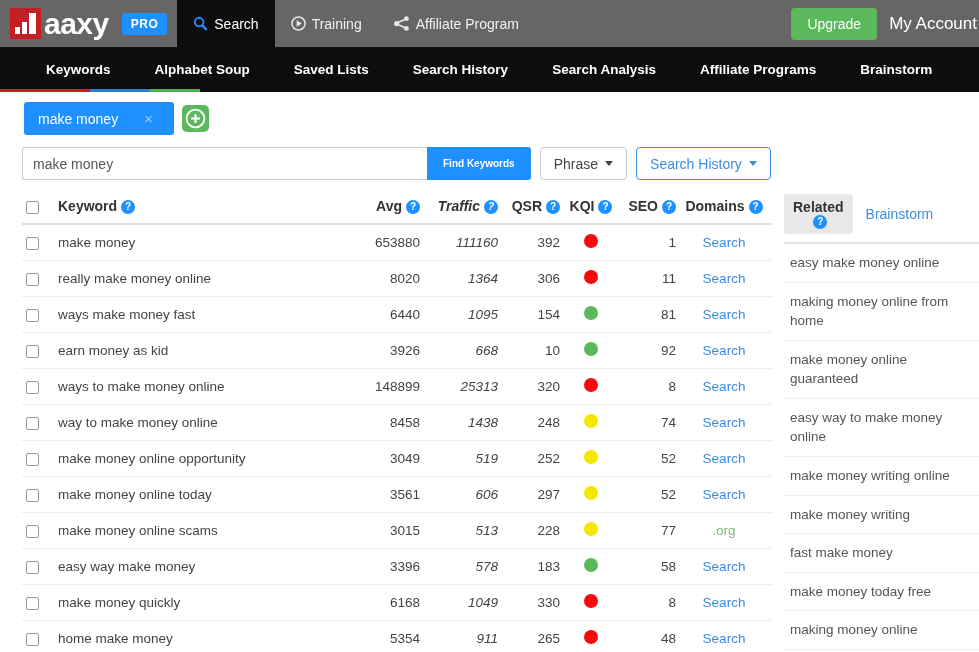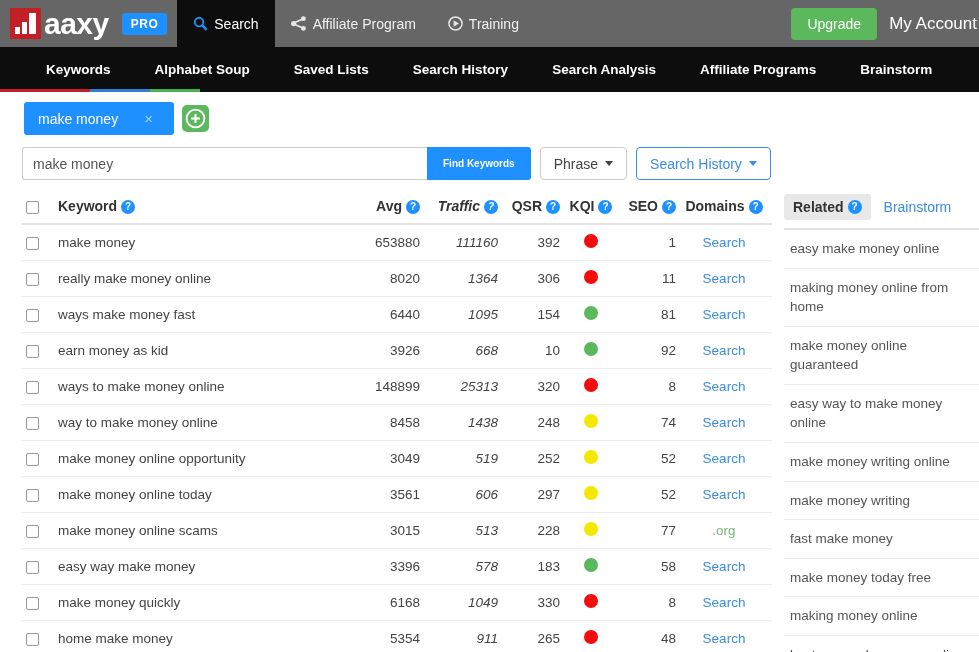--- a/index.html
+++ b/index.html
@@ -183,21 +183,21 @@
   .org { color:#7ab97a; }
 
   
   .rightpanel { width: 197px; flex:none; margin-left: 12px; }
   .rp-tabs { display:flex; align-items:center; gap:4px; padding-bottom: 8px;
              border-bottom:2px solid #e2e2e2; }
   .rp-tab {
     font-size:14px; font-weight:bold; color:#333; padding:5px 9px;
     border-radius:3px; cursor:pointer; display:flex; align-items:center;
   }
-  .rp-tab.active { background:#e8e8e8; }
+  .rp-tab.active { background:#e8e8e8;flex-direction:column; }
   .rp-tab.link { color:#3b8de0; font-weight:normal; }
   .rp-item {
     font-size:13.5px; color:#555; padding: 9px 4px 9px 6px;
     border-bottom:1px solid #ececec; line-height:1.45; cursor:pointer;
   }
 </style>
 </head>
 <body>
 
 <div class="topnav">
@@ -216,38 +216,38 @@
       <span class="ni-ico">
         <svg width="15" height="15" viewBox="0 0 16 16">
             <circle cx="6.5" cy="6.5" r="4.6" fill="none" stroke="#1e90ff" stroke-width="2"></circle>
             <line x1="10" y1="10" x2="14.5" y2="14.8" stroke="#1e90ff" stroke-width="2.4"></line>
           </svg>
       </span>
       <span>Search</span>
     </div>
     <div class="nav-item">
       <span class="ni-ico">
+        <svg width="15" height="15" viewBox="0 0 16 16">
+            <circle cx="8" cy="8" r="7" fill="none" stroke="#e6e6e6" stroke-width="1.6"></circle>
+            <polygon points="6,4.6 11.6,8 6,11.4" fill="#e6e6e6"></polygon>
+          </svg>
+      </span>
+      <span>Training</span>
+    </div>
+    <div class="nav-item">
+      <span class="ni-ico">
         <svg width="16" height="15" viewBox="0 0 17 16">
             <circle cx="13.2" cy="2.8" r="2.6" fill="#e6e6e6"></circle>
             <circle cx="13.2" cy="13.2" r="2.6" fill="#e6e6e6"></circle>
             <circle cx="2.8" cy="8" r="2.8" fill="#e6e6e6"></circle>
             <line x1="3.4" y1="7.2" x2="12.6" y2="3.2" stroke="#e6e6e6" stroke-width="1.7"></line>
             <line x1="3.4" y1="8.8" x2="12.6" y2="12.8" stroke="#e6e6e6" stroke-width="1.7"></line>
           </svg>
       </span>
       <span>Affiliate Program</span>
-    </div>
-    <div class="nav-item">
-      <span class="ni-ico">
-        <svg width="15" height="15" viewBox="0 0 16 16">
-            <circle cx="8" cy="8" r="7" fill="none" stroke="#e6e6e6" stroke-width="1.6"></circle>
-            <polygon points="6,4.6 11.6,8 6,11.4" fill="#e6e6e6"></polygon>
-          </svg>
-      </span>
-      <span>Training</span>
     </div>
   </div>
 
   <div class="nav-right">
     <button class="upgrade-btn">Upgrade</button>
     <span class="my-account">My Account</span>
   </div>
 </div>
 
 <div class="subnav">

